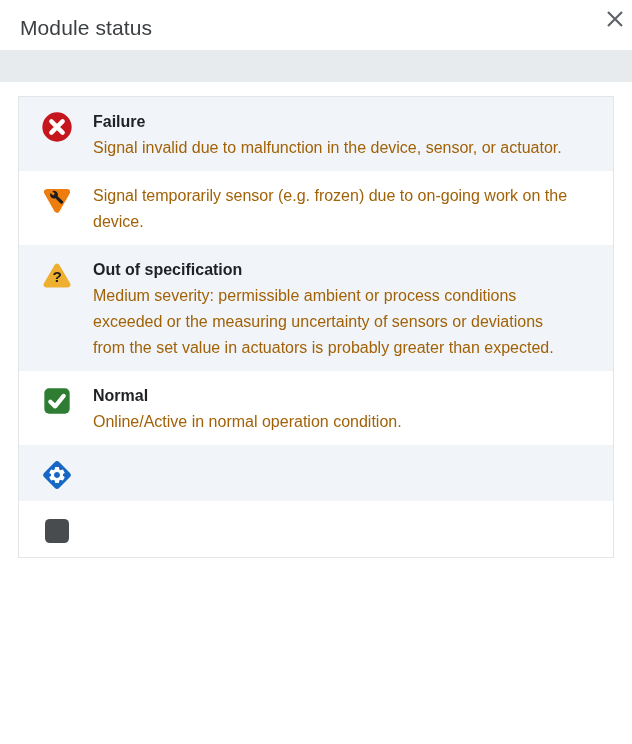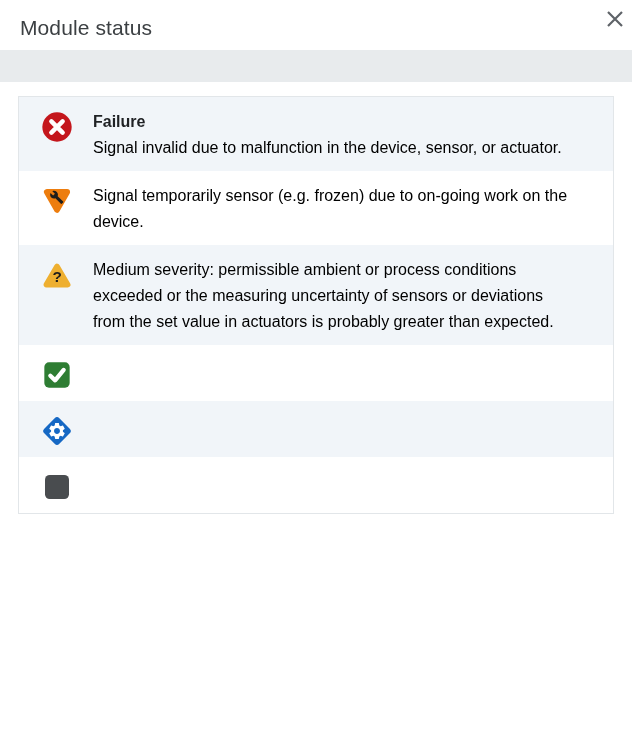--- a/index.html
+++ b/index.html
@@ -65,21 +65,21 @@
   .status-texts{ flex:1; min-width:0; }
   .status-title{
     font-size:16px;
     font-weight:700;
     color:#1f2124;
     line-height:26px;
   }
   .status-desc{
     font-size:16px;
     font-weight:400;
-    color:#000000;
+    color:#a16207;
     line-height:26px;
     max-width:482px;
   }
 </style>
 </head>
 <body>
 
 <header class="dialog-header">
   <div class="dialog-title">Module status</div>
   <button class="close-btn">
@@ -124,31 +124,36 @@
     </div>
 
     <div class="status-row alt">
       <span class="status-icon">
         <svg viewBox="0 0 24 24">
           <path d="M12 5.6 L20 19.2 L4 19.2 Z" stroke-width="4.2" stroke-linejoin="round" stroke="#eeaf30" fill="#eeaf30"></path>
           <text x="12.1" y="17.6" text-anchor="middle" font-size="11.5" font-weight="bold" fill="#1d1d1b" font-family="Liberation Sans, sans-serif">?</text>
         </svg>
       </span>
       <div class="status-texts">
+        <div class="status-title">Out of specification</div>
         <div class="status-desc">Medium severity: permissible ambient or process conditions exceeded or the measuring uncertainty of sensors or deviations from the set value in actuators is probably greater than expected.</div>
       </div>
     </div>
 
     <div class="status-row">
       <span class="status-icon">
         <svg viewBox="0 0 24 24">
           <rect x="2.5" y="2.5" width="19" height="19" rx="3.5" fill="#2e7d33"></rect>
           <path d="M7 12.6 L10.6 16 L17 8.2" stroke="#ffffff" stroke-width="3.2" fill="none" stroke-linecap="round" stroke-linejoin="round"></path>
         </svg>
       </span>
+      <div class="status-texts">
+        <div class="status-title">Normal</div>
+        <div class="status-desc">Online/Active in normal operation condition.</div>
+      </div>
     </div>
 
     <div class="status-row alt">
       <span class="status-icon">
         <svg viewBox="0 0 24 24">
           <rect x="4" y="4" width="16" height="16" rx="2.5" transform="rotate(45 12 12)" fill="#1668c4"></rect>
           <g transform="translate(12 12) scale(0.62) translate(-12 -12)" fill="#ffffff">
             <path d="M19.14 12.94c.04-.3.06-.61.06-.94 0-.32-.02-.64-.07-.94l2.03-1.58c.18-.14.23-.41.12-.61l-1.92-3.32c-.12-.22-.37-.29-.59-.22l-2.39.96c-.5-.38-1.03-.7-1.62-.94l-.36-2.54c-.04-.24-.24-.41-.48-.41h-3.84c-.24 0-.43.17-.47.41l-.36 2.54c-.59.24-1.13.57-1.62.94l-2.39-.96c-.22-.08-.47 0-.59.22L2.74 8.87c-.12.21-.08.47.12.61l2.03 1.58c-.05.3-.09.63-.09.94s.02.64.07.94l-2.03 1.58c-.18.14-.23.41-.12.61l1.92 3.32c.12.22.37.29.59.22l2.39-.96c.5.38 1.03.7 1.62.94l.36 2.54c.05.24.24.41.48.41h3.84c.24 0 .44-.17.47-.41l.36-2.54c.59-.24 1.13-.56 1.62-.94l2.39.96c.22.08.47 0 .59-.22l1.92-3.32c.12-.22.07-.47-.12-.61l-2.01-1.58zM12 15.6c-1.98 0-3.6-1.62-3.6-3.6s1.62-3.6 3.6-3.6 3.6 1.62 3.6 3.6-1.62 3.6-3.6 3.6z"></path>
           </g>
         </svg>

